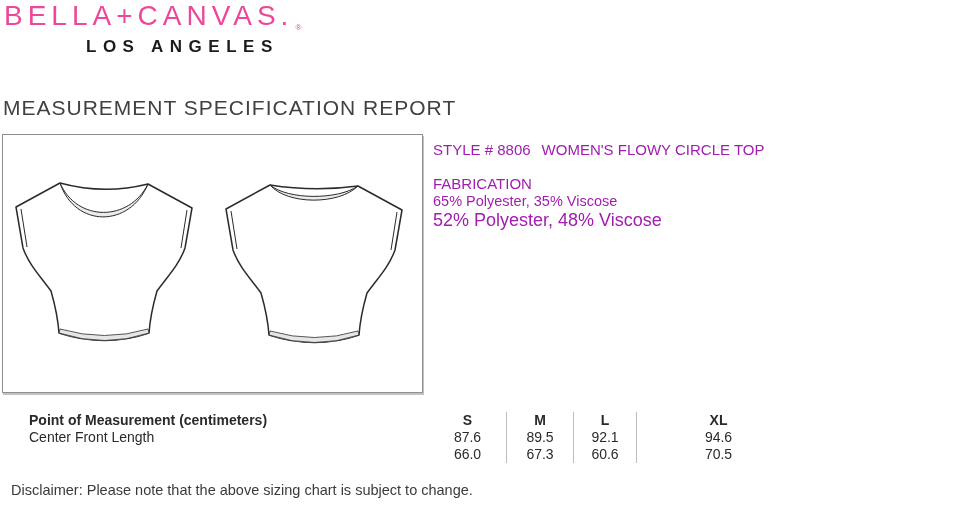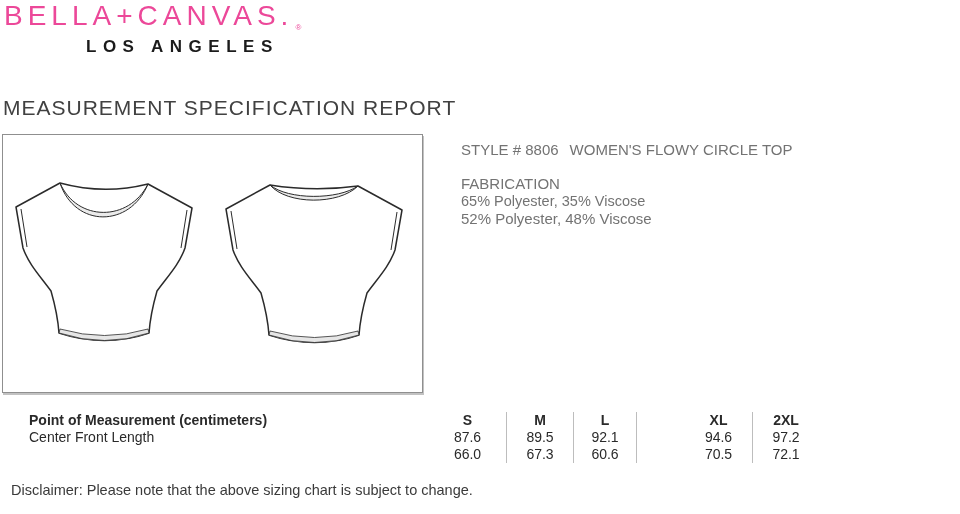--- a/index.html
+++ b/index.html
@@ -18,26 +18,26 @@
   #title{left:3px;top:96px;font-size:21px;letter-spacing:1px;color:#414141;white-space:nowrap;}
 
   
   #illus{left:2px;top:134px;width:419px;height:257px;border:1px solid #8f8f8f;
          box-shadow:1px 2px 0 rgba(120,120,120,.45);background:#fff;}
   #illus svg{position:absolute;}
   #front-svg{left:12px;top:46px;}
   #back-svg{left:222px;top:48px;}
 
   
-  .pline{left:461px;white-space:nowrap;color:#737373;}
+  .pline{left:433px;white-space:nowrap;color:#a21caf;}
   #style-line{top:141px;font-size:15px;}
   #style-line .name{margin-left:11px;}
   #fab-label{top:175px;font-size:15px;}
   #fab-1{top:193px;font-size:14.5px;}
-  #fab-2{top:210px;font-size:15px;}
+  #fab-2{top:210px;font-size:18px;}
 
   
   #mtable{left:5px;top:412px;display:flex;color:#2a2a2a;margin-left:24px;}
   #mtable .col{display:flex;flex-direction:column;}
   #mtable .col > div{height:17px;line-height:17px;font-size:14px;white-space:nowrap;}
   #mtable .col.labels{width:400px;text-align:left;}
   #mtable .col.sizes{text-align:center;}
   #mtable .th{font-weight:bold;}
   #mtable .w-s{width:77px;} #mtable .w-m{width:66px;} #mtable .w-l{width:62px;}
   #mtable .w-xl{width:67px;padding-left:48px;} #mtable .w-2xl{width:66px;}
@@ -111,20 +111,15 @@
   <div class="col sizes w-l divided">
     <div class="th">L</div>
     <div>92.1</div>
     <div>60.6</div>
   </div>
   <div class="col sizes w-xl divided">
     <div class="th">XL</div>
     <div>94.6</div>
     <div>70.5</div>
   </div>
-  <div class="col sizes w-2xl divided">
-    <div class="th">2XL</div>
-    <div>97.2</div>
-    <div>72.1</div>
-  </div>
 </div>
 
 <div class="abs" id="disclaimer">Disclaimer: Please note that the above sizing chart is subject to change.</div>
 
 </body></html>

